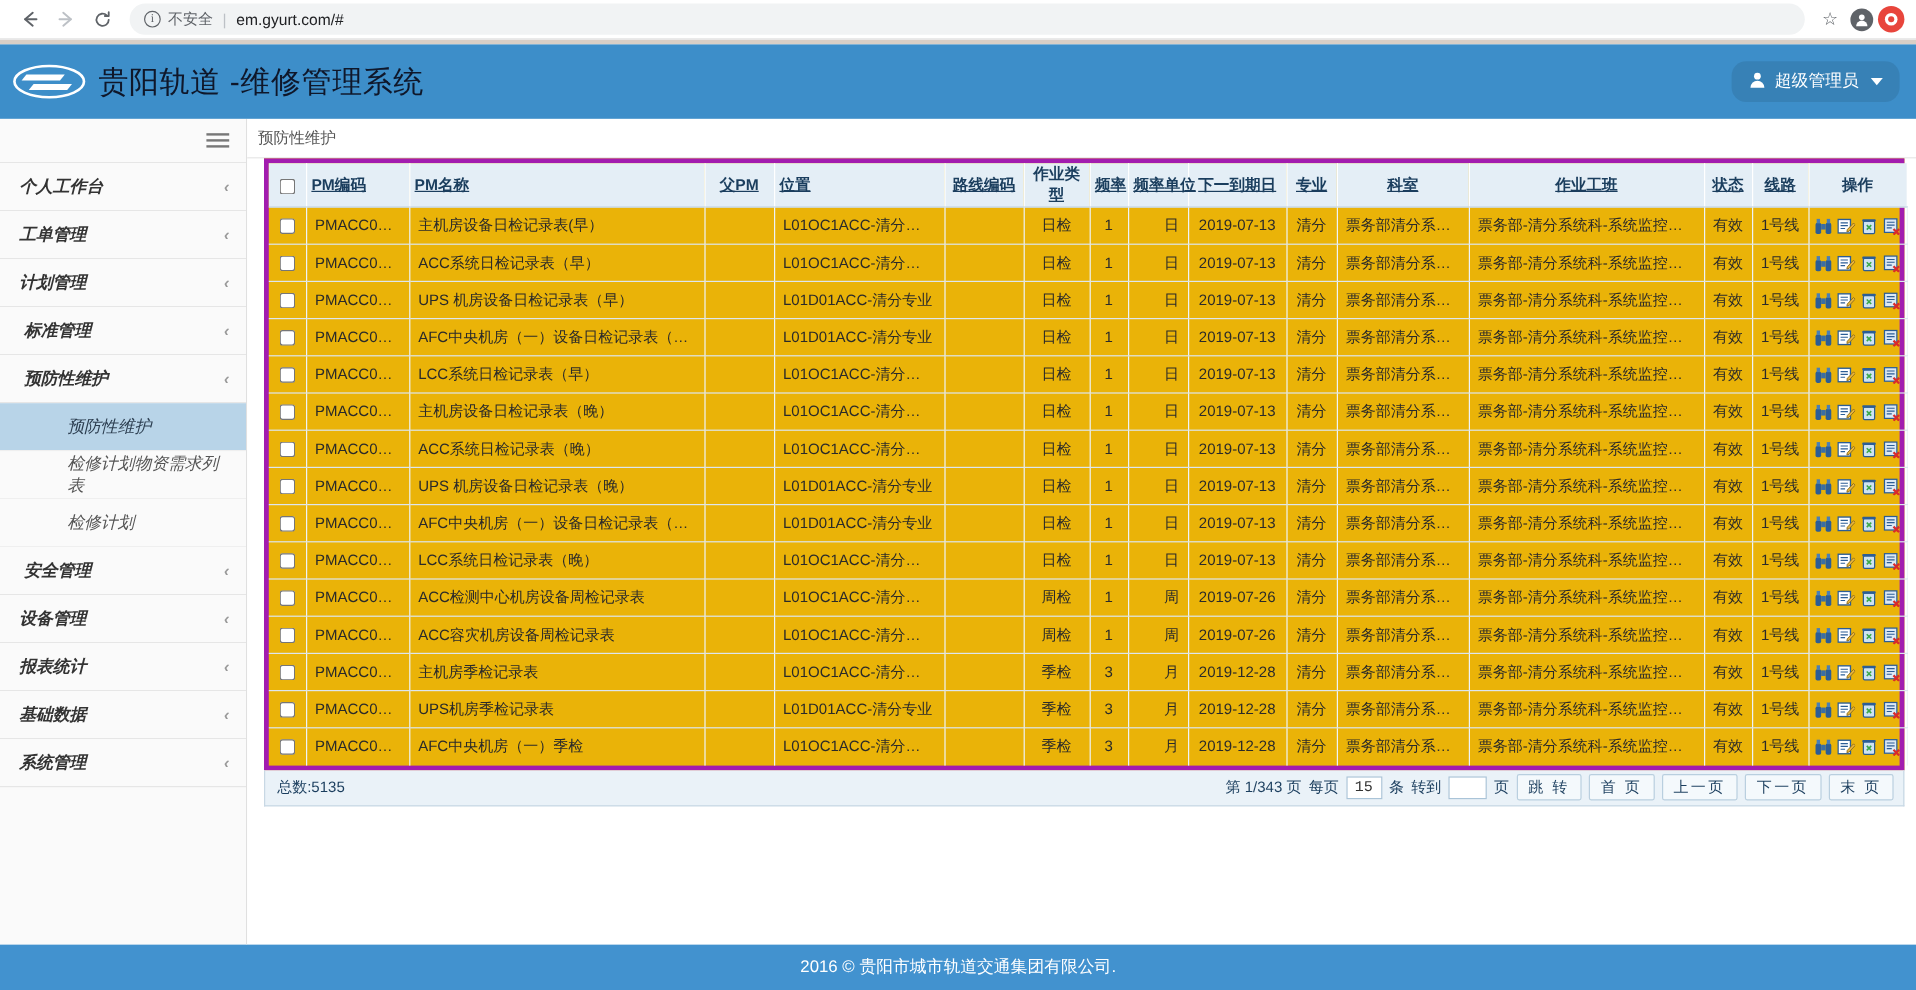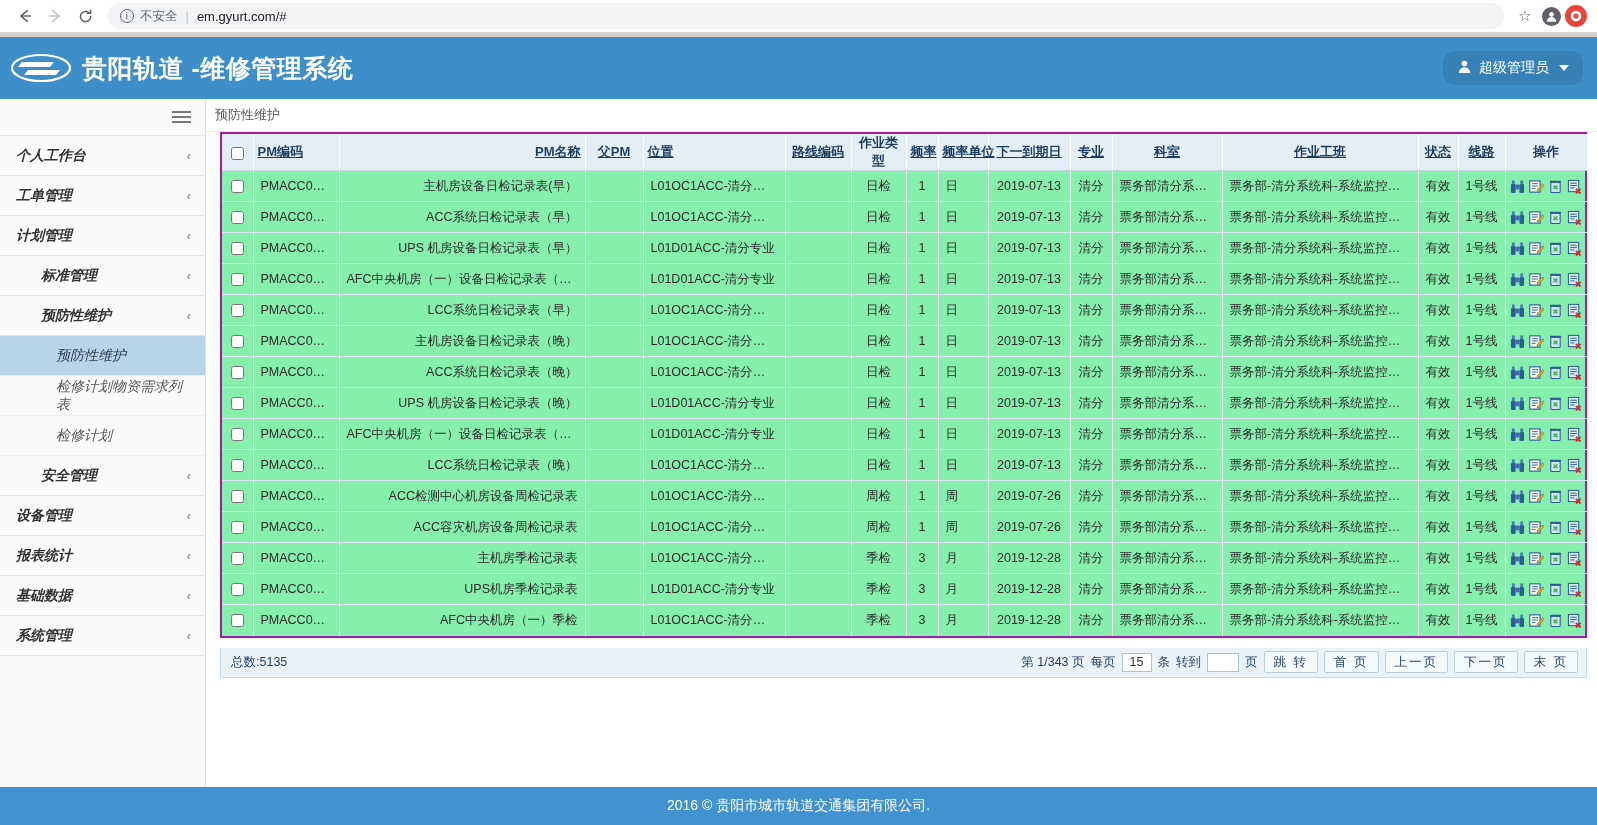--- a/index.html
+++ b/index.html
@@ -77,23 +77,23 @@
     background: #3d8ec9;
     display: flex;
     align-items: center;
     justify-content: space-between;
     padding: 0 14px 0 10px;
     position: relative;
   }
   .brand { display: flex; align-items: center; gap: 10px; }
   .brand-logo { width: 62px; height: 40px; flex: 0 0 auto; }
   .brand-text {
-    color: #ffffff;
+    color: #0f172a;
     font-size: 25px;
-    font-weight: bold;
+    font-weight: normal;
     letter-spacing: 0.5px;
     white-space: nowrap;
   }
   .user-chip {
     background: rgba(0,0,0,0.09);
     color: #ffffff;
     font-size: 14px;
     padding: 8px 14px;
     display: flex;
     align-items: center;
@@ -144,21 +144,21 @@
     font-size: 14px;
     color: #333333;
     font-weight: bold;
     background: #fafafa;
     font-style: italic;
   }
   .menu-item .chev {
     color: #999; font-size: 13px; margin-right: 14px; flex: 0 0 auto;
   }
   .menu-item.lvl1 { padding-left: 16px; }
-  .menu-item.lvl2 { padding-left: 41px; font-weight: bold; }
+  .menu-item.lvl2 { padding-left: 20px; font-weight: bold; }
   .menu-item.lvl3 {
     padding-left: 56px; font-weight: normal; color: #555555;
     border-bottom: 1px solid #efefef;
   }
   .menu-item.active {
     background: #b8d4e8;
     color: #2c3e50;
   }
 
   
@@ -190,23 +190,23 @@
     font-size: 14.5px;
     height: 33px;
     padding: 0 16px;
     font-family: inherit;
     cursor: pointer;
     border-radius: 1px;
   }
 
   
   .table-wrap {
-    margin: 0 10px 10px 14px;
-    border: 2px solid #a21caf;
-    background: #86efac;
+    margin: 0 10px 0 14px;
+    border: 4px solid #a21caf;
+    background: #eab308;
   }
   table.grid {
     width: 100%;
     border-collapse: collapse;
     font-size: 12.5px;
     color: #222222;
     table-layout: fixed;
   }
   table.grid thead th {
     background: #e4eef6;
@@ -229,27 +229,27 @@
     border-right: 1px solid #eef3f7;
     padding: 0 7px;
     white-space: nowrap;
     overflow: hidden;
     text-overflow: ellipsis;
     color: #2a2a2a;
   }
   table.grid tbody tr:last-child td { border-bottom: none; }
   .c-check { width: 31px; text-align: center; padding: 0 !important; }
   .c-pmcode { width: 86px; text-align: left; }
-  .c-pmname { width: 246px; text-align: right; }
+  .c-pmname { width: 246px; text-align: left; }
   .c-parent { width: 58px; }
   .c-loc { width: 142px; text-align: left; }
   .c-line { width: 66px; }
   .c-worktype { width: 55px; text-align: center; }
   .c-freq { width: 32px; text-align: center; }
-  .c-frequnit { width: 50px; text-align: left; }
+  .c-frequnit { width: 50px; text-align: right; }
   .c-duedate { width: 82px; text-align: center; }
   .c-major { width: 42px; text-align: center; }
   .c-dept { width: 110px; text-align: center; }
   .c-team { width: 196px; text-align: center; }
   .c-status { width: 40px; text-align: center; }
   .c-railline { width: 47px; text-align: center; }
   .c-ops { width: 82px; text-align: center; padding: 0 !important; }
 
   input[type="checkbox"].cb {
     width: 13px; height: 13px; margin: 0; vertical-align: middle;
@@ -274,21 +274,21 @@
   }
   .pager-right { display: flex; align-items: center; gap: 6px; }
   .pg-txt { color: #1b3e5e; font-size: 12.5px; white-space: nowrap; }
   .pg-input {
     height: 19px;
     border: 1px solid #aac4d8;
     background: #ffffff;
     font-size: 12.5px;
     text-align: center;
     color: #333;
-    font-family: Liberation Sans, sans-serif;
+    font-family: Liberation Mono, monospace;
     padding: 0 2px;
   }
   .pg-size { width: 30px; }
   .pg-goto { width: 32px; }
   .pg-btn {
     border: 1px solid #b9cfdf;
     background: #f4f9fc;
     color: #1b3e5e;
     font-size: 12.5px;
     height: 22px;

